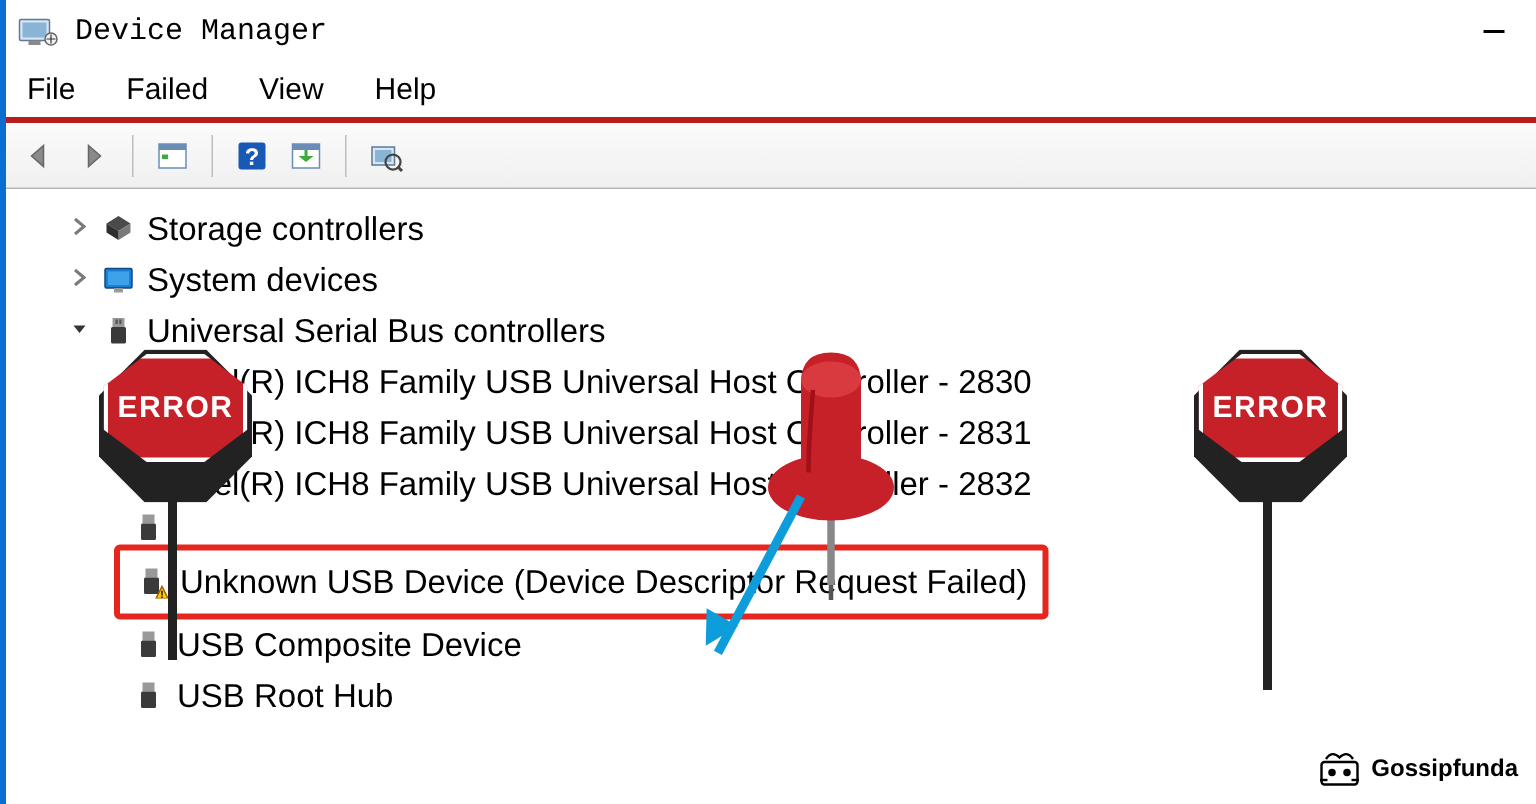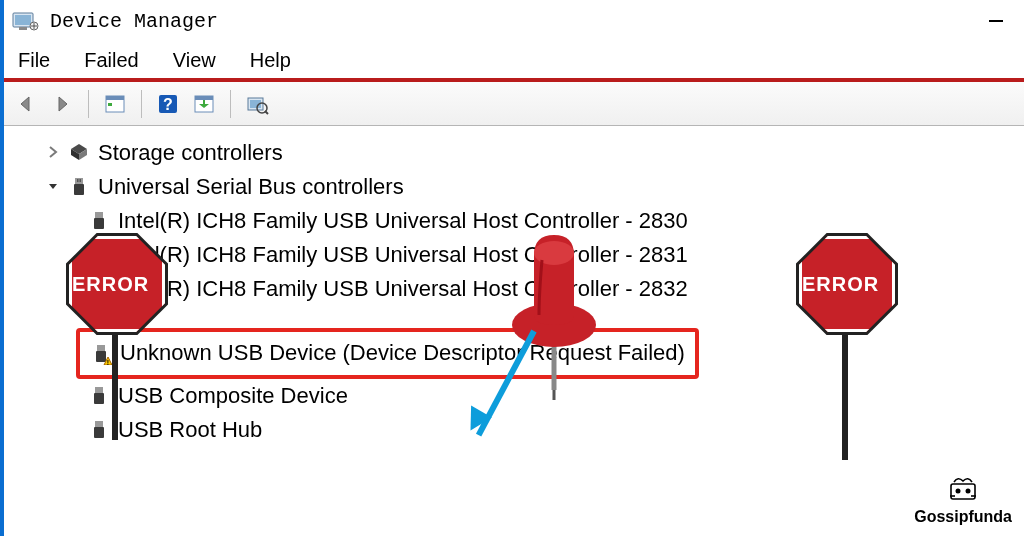--- a/index.html
+++ b/index.html
@@ -102,26 +102,27 @@
     padding: 4px 10px;
     display: inline-flex;
     align-items: center;
     margin-left: -12px;
     border-radius: 4px;
   }
   
   .stop {
     position: absolute;
     width: 96px;
-    height: 96px;
+    height: 72px;
     background: #c62128;
     border: 3px solid #fff;
     clip-path: polygon(30% 0%, 70% 0%, 100% 30%, 100% 70%, 70% 100%, 30% 100%, 0% 70%, 0% 30%);
     display: flex;
     align-items: center;
+    justify-content: center;
     color: #fff;
     font-family: Arial, sans-serif;
     font-weight: bold;
     font-size: 20px;
     letter-spacing: 1px;
     stroke: #000;
   }
   .stop-outer {
     position: absolute;
     width: 102px;
@@ -155,21 +156,20 @@
   .watermark {
     position:absolute;
     right: 12px;
     bottom: 10px;
     display:flex;
     align-items:center;
     gap:6px;
     font-size:16px;
     font-weight:bold;
     font-family: Arial, sans-serif;
-    flex-direction: column;
   }
   .watermark svg { display:block; }
 </style>
 </head>
 <body>
 
 <div class="titlebar">
   <span class="appicon">
     <svg width="28" height="24" viewBox="0 0 28 24">
       <rect x="1" y="4" width="20" height="14" rx="1" fill="#d9e6f2" stroke="#5a7a99"></rect>
@@ -249,20 +249,35 @@
     <span class="nicon">
       <svg width="22" height="22" viewBox="0 0 22 22">
         <path d="M11 2 L19 7 L11 12 L3 7 Z" fill="#4a4a4a"></path>
         <path d="M11 12 L19 7 L19 13 L11 18 Z" fill="#7a7a7a"></path>
         <path d="M11 12 L3 7 L3 13 L11 18 Z" fill="#2f2f2f"></path>
       </svg>
     </span>
     <span>Storage controllers</span>
   </div>
 
+  <div class="node">
+    <span class="chev">
+      <svg width="12" height="12" viewBox="0 0 12 12">
+          <path d="M3 1 L9 6 L3 11" fill="none" stroke="#7a7a7a" stroke-width="2"></path>
+        </svg>
+    </span>
+    <span class="nicon">
+      <svg width="22" height="22" viewBox="0 0 22 22">
+        <rect x="2" y="3" width="18" height="13" rx="1" fill="#1b7fd6" stroke="#0c4a80"></rect>
+        <rect x="4" y="5" width="14" height="9" fill="#3ea2ea"></rect>
+        <rect x="8" y="16" width="6" height="3" fill="#999"></rect>
+      </svg>
+    </span>
+    <span>System devices</span>
+  </div>
 
   <div class="node">
     <span class="chev open">
       <svg width="12" height="12" viewBox="0 0 12 12">
           <path d="M2 4 L6 9 L10 4 Z" fill="#333"></path>
         </svg>
     </span>
     <span class="nicon">
       <svg width="22" height="22" viewBox="0 0 22 22">
         <rect x="7" y="2" width="8" height="6" fill="#999"></rect>

